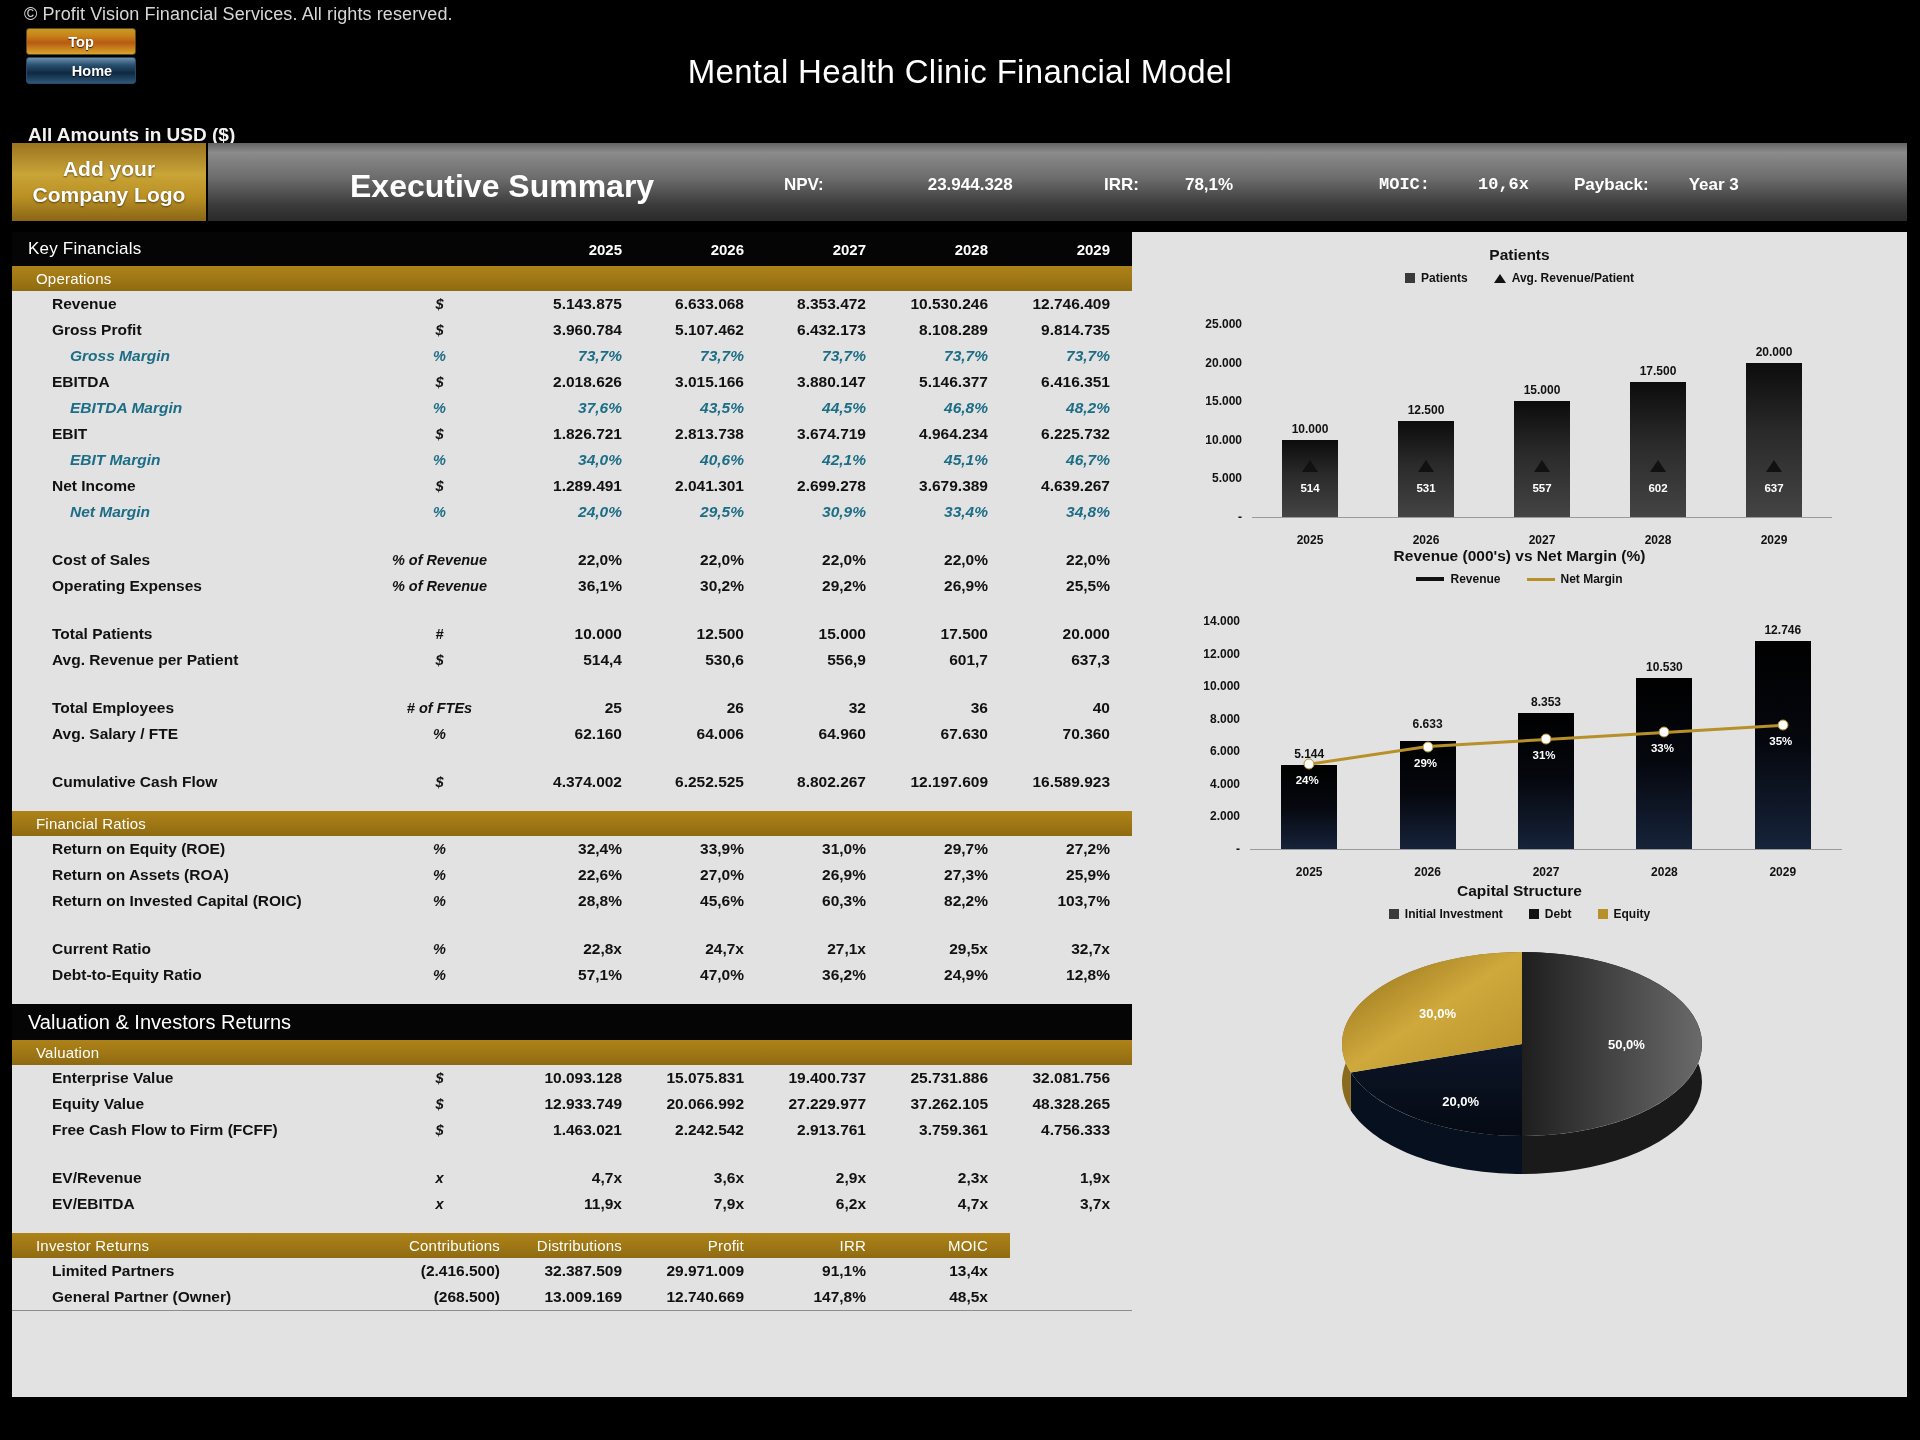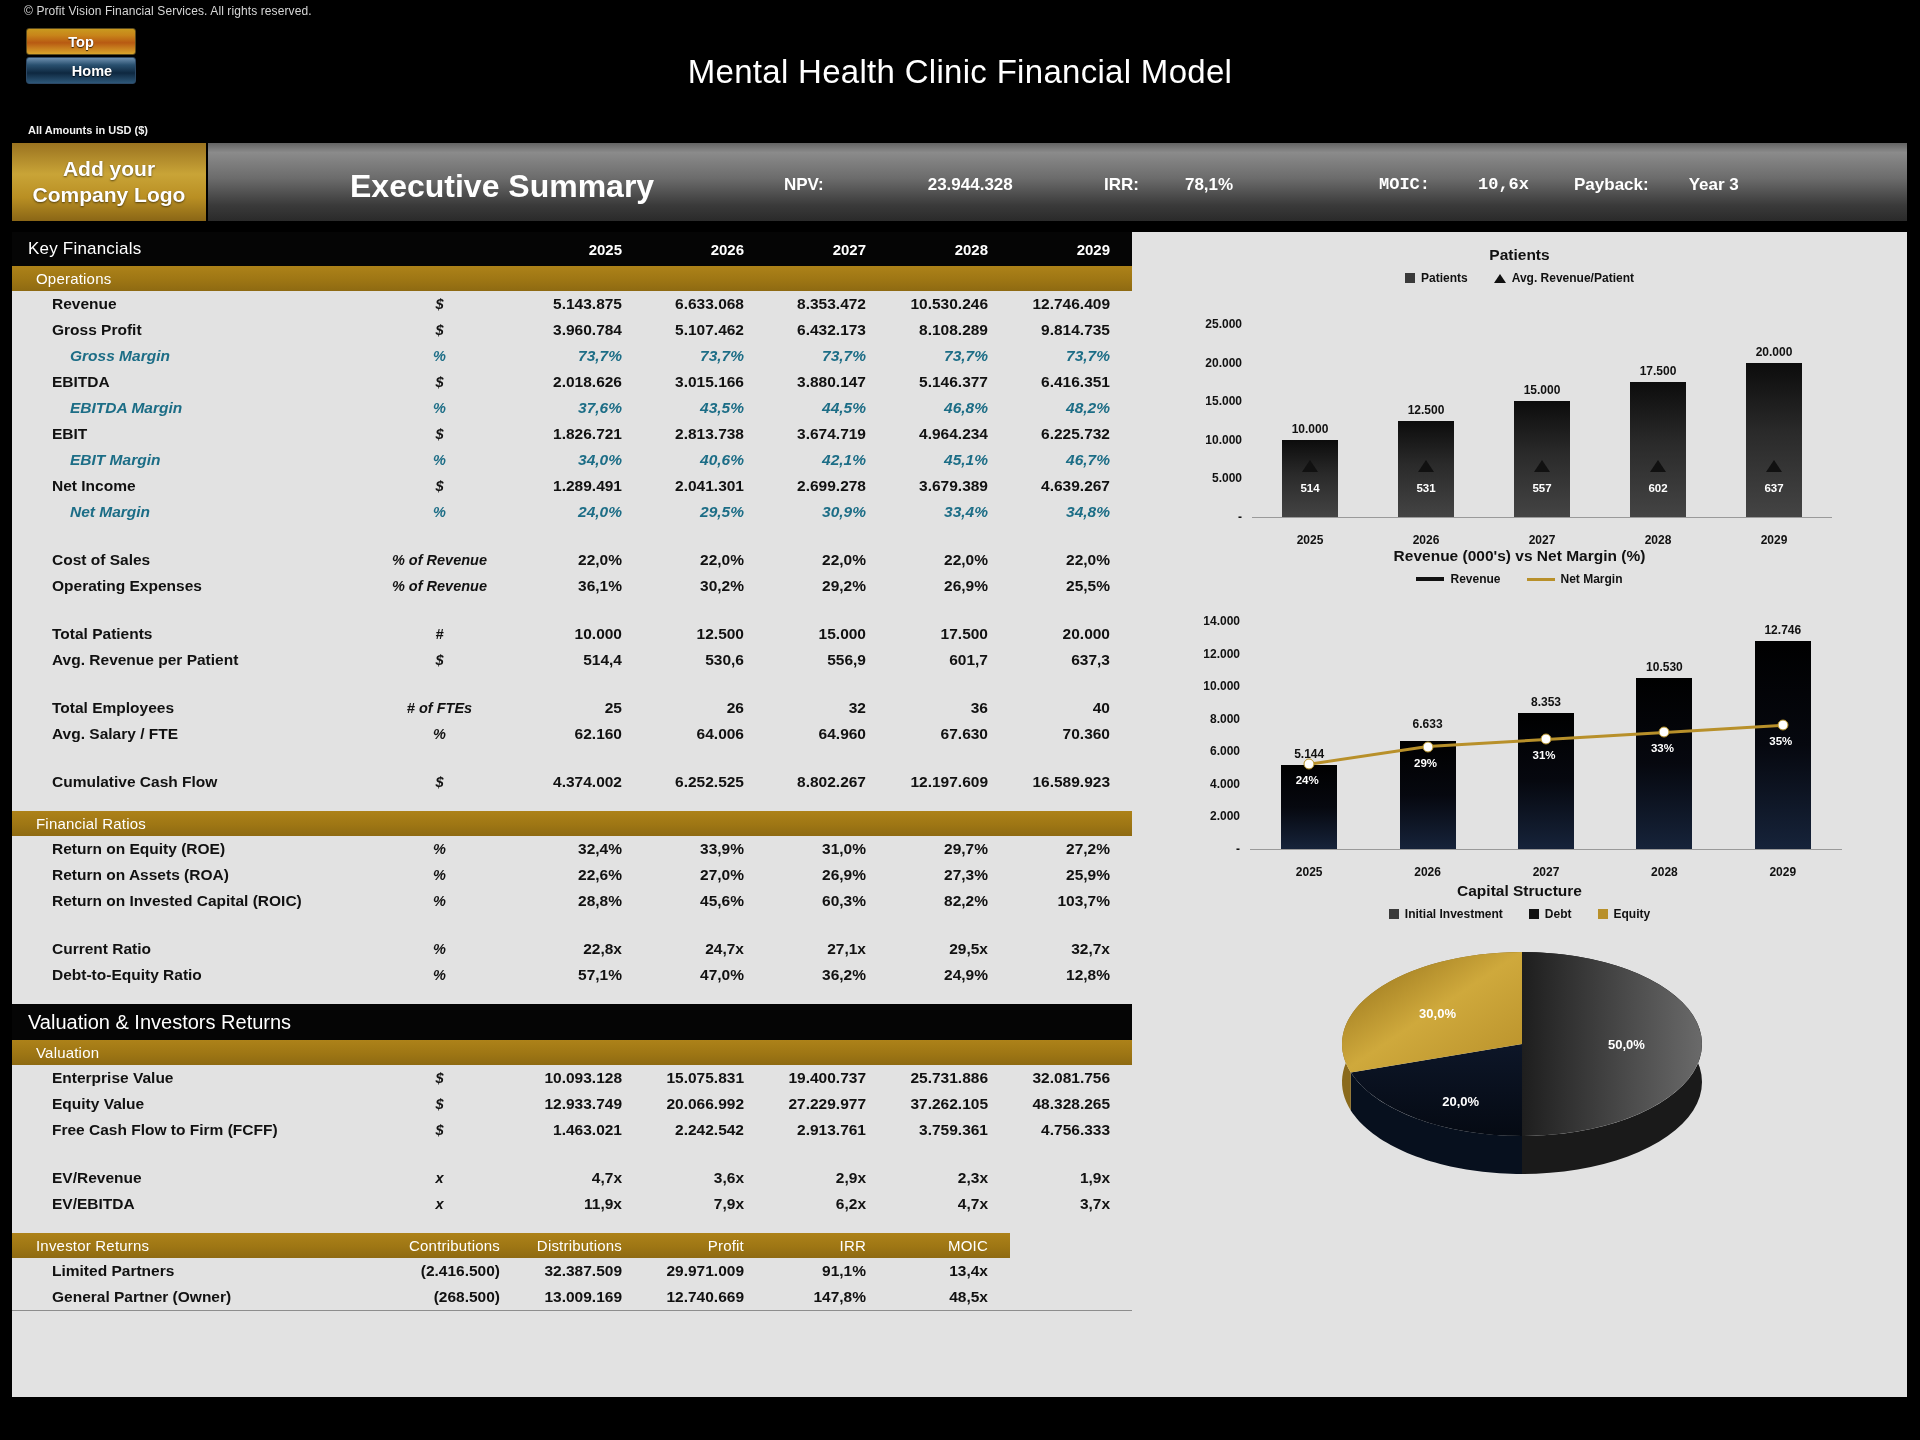--- a/index.html
+++ b/index.html
@@ -7,21 +7,21 @@
     width: 1920px; height: 1440px;
     background: #000;
     font-family: "Liberation Sans", sans-serif;
     overflow: hidden;
     position: relative;
   }
 
   
   .copyright {
     position: absolute; left: 24px; top: 4px;
-    font-size: 12px; color: #d7d7d7;
+    font-size: 18px; color: #d7d7d7;
     letter-spacing: .1px;
   }
   .navbtn {
     position: absolute; left: 26px;
     width: 110px; height: 27px;
     border-radius: 3px;
     display: flex; align-items: center; justify-content: center;
     font-size: 14.5px; font-weight: bold; color: #fff;
     text-shadow: 0 1px 1px rgba(0,0,0,.8);
     border: 1px solid #5a4a1c;
@@ -37,21 +37,21 @@
     padding-left: 22px;
   }
   .doc-title {
     position: absolute; top: 53px; left: 0; width: 1920px;
     text-align: center;
     font-size: 33px; color: #fff; font-weight: 400;
     letter-spacing: .3px;
   }
   .amounts {
     position: absolute; left: 28px; top: 124px;
-    font-size: 11px; font-weight: bold; color: #f2f2f2;
+    font-size: 19px; font-weight: bold; color: #f2f2f2;
   }
 
   
   .banner {
     position: absolute; left: 12px; top: 143px;
     width: 1895px; height: 78px;
     background: linear-gradient(180deg,#636363 0%,#8b8b8b 12%,#6c6c6c 45%,#3a3a3a 80%,#2a2a2a 100%);
   }
   .logo-box {
     position: absolute; left: 0; top: 0;

